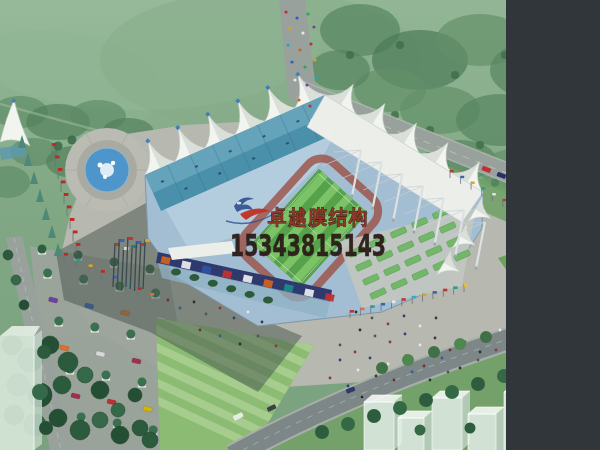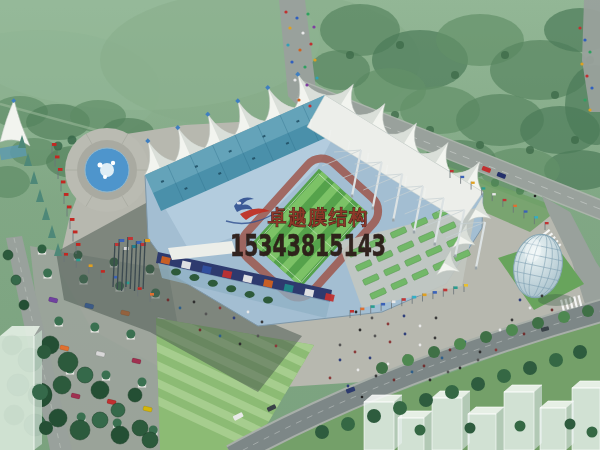--- a/index.html
+++ b/index.html
@@ -1,16 +1,16 @@
 <!DOCTYPE html>
 <html style="--watermark-red: #8e3226; --watermark-dark: #2c1d18; --bg-green: #85a988; --plaza-gray: #b7b8af; --road-gray: #99a19c; --seat-blue: #a3bed2; --roof-teal: #4a90aa; --field-green-a: #55a24b; --field-green-b: #7cc266; --lawn-green-a: #8cbb74; --lawn-green-b: #a6cd8e; --ad-band-navy: #2e3a6e; --water-blue: #4e95cc; --membrane-white: #f2f4ef; --tree-green: #2e5c3e;"><head>
 <meta charset="utf-8">
 <style>
   html,body{margin:0;padding:0;background:#30363a;}
-  .canvas{position:relative;width:600px;height:450px;overflow:hidden;margin:0;
+  .canvas{position:relative;width:506px;height:450px;overflow:hidden;margin:0;
           font-family:"DejaVu Sans",sans-serif;}
   svg{display:block}
   .c-bg{fill:var(--bg-green,#85a988)}
   .c-plaza{fill:var(--plaza-gray,#b7b8af)}
   .c-road{fill:var(--road-gray,#99a19c)}
   .s-road{stroke:var(--road-gray,#99a19c);fill:none}
   .c-seats{fill:var(--seat-blue,#a3bed2)}
   .c-roof{fill:var(--roof-teal,#4a90aa)}
   .c-field-a{fill:var(--field-green-a,#55a24b)}
   .c-field-b{fill:var(--field-green-b,#7cc266)}

